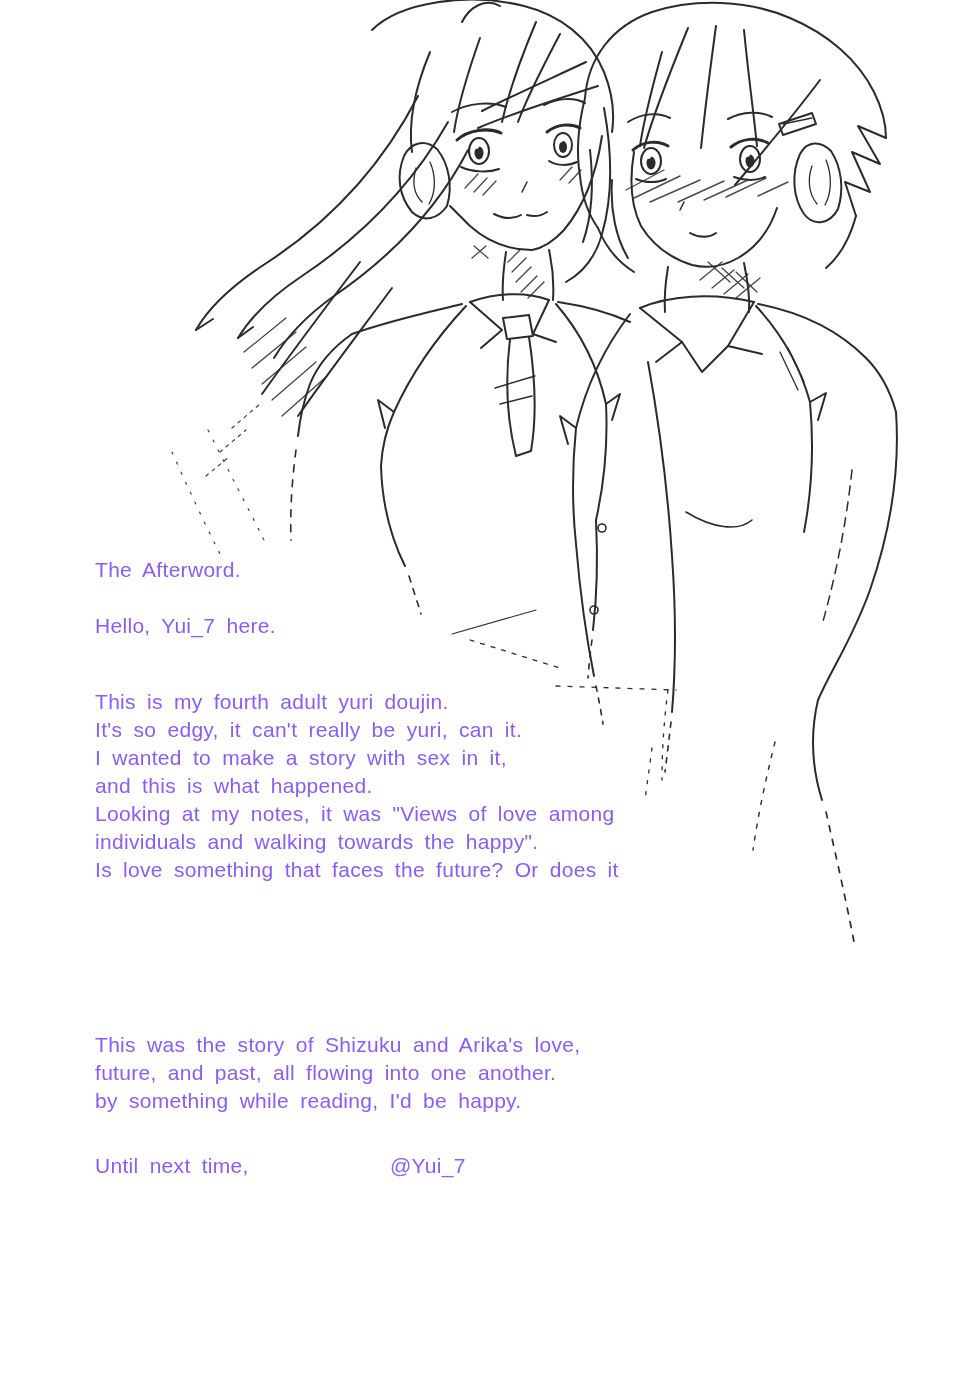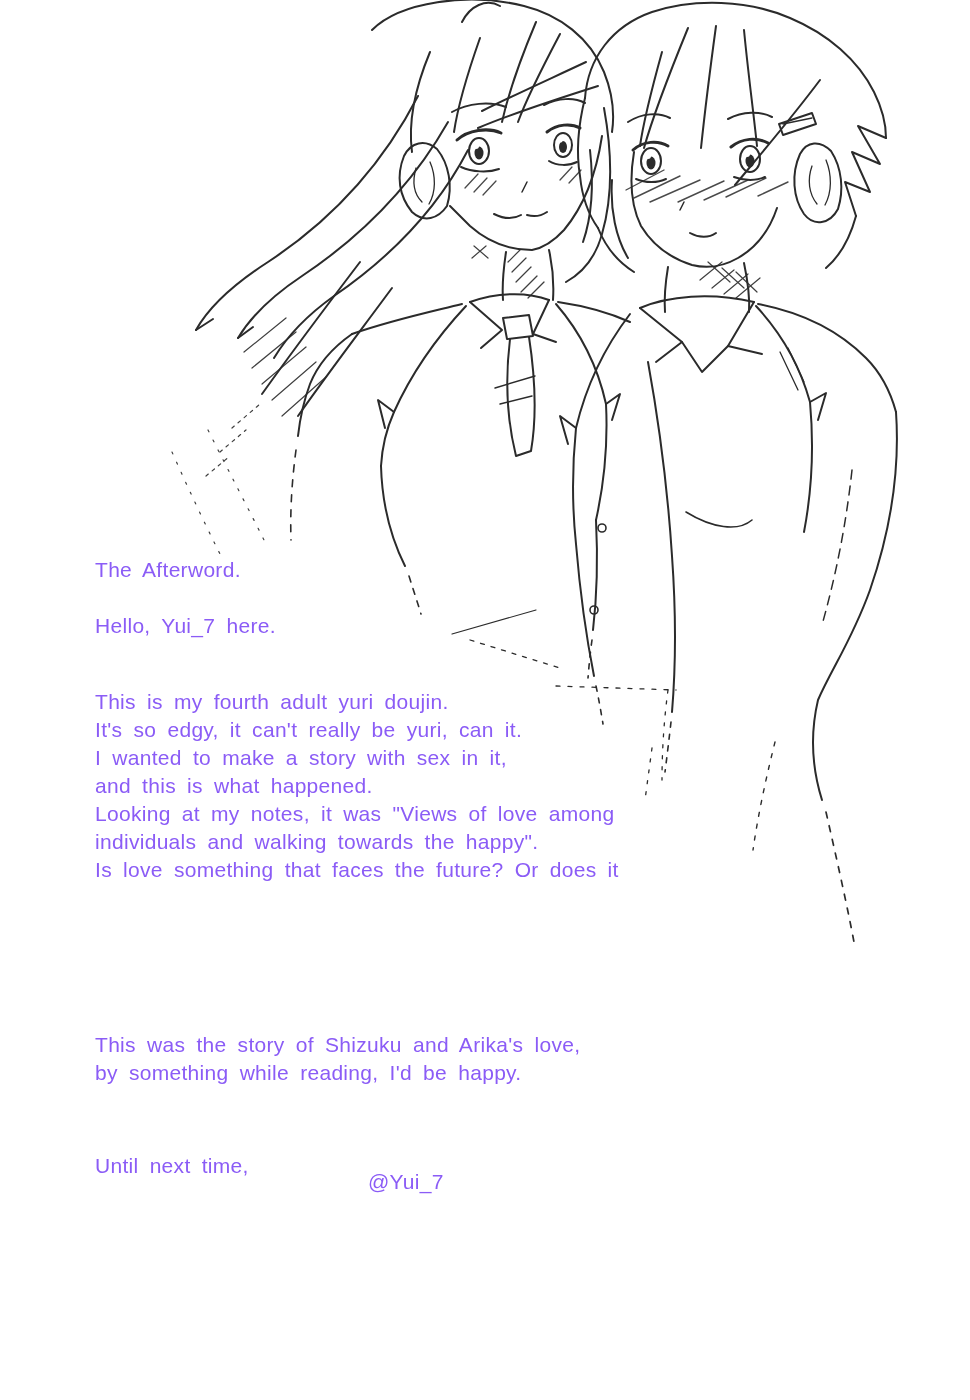--- a/index.html
+++ b/index.html
@@ -20,21 +20,21 @@
     letter-spacing:0.3px;
     word-spacing:5px;
     white-space:nowrap;
   }
   .tb-title{top:556px;}
   .tb-greeting{top:612px;}
   .tb-p1{top:668px;margin-top:20px;}
   .tb-p2{top:800px;}
   .tb-p3{top:1016px;margin-top:15px;}
   .tb-closing{top:1152px;width:600px;}
-  .sig{position:absolute;left:273px;top:0;margin-top:16px;}
+  .sig{position:absolute;left:295px;top:0;}
 </style>
 </head>
 <body>
 
 <div class="page">
 
   <svg class="sketch" width="970" height="1400" viewBox="0 0 970 1400">
     <g fill="none" stroke="#2b2b2b" stroke-width="2" stroke-linecap="round" stroke-linejoin="round">
 
       <g>
@@ -266,20 +266,21 @@
   </div>
 
   <div class="textblock tb-p2">
     <div>Looking at my notes, it was "Views of love among</div>
     <div>individuals and walking towards the happy".</div>
     <div>Is love something that faces the future? Or does it</div>
   </div>
 
   <div class="textblock tb-p3">
     <div>This was the story of Shizuku and Arika's love,</div>
+    <div>future, and past, all flowing into one another.</div>
     <div>by something while reading, I'd be happy.</div>
   </div>
 
   <div class="textblock tb-closing">
     <span>Until next time,</span>
     <span class="sig">@Yui_7</span>
   </div>
 
 </div>
 

